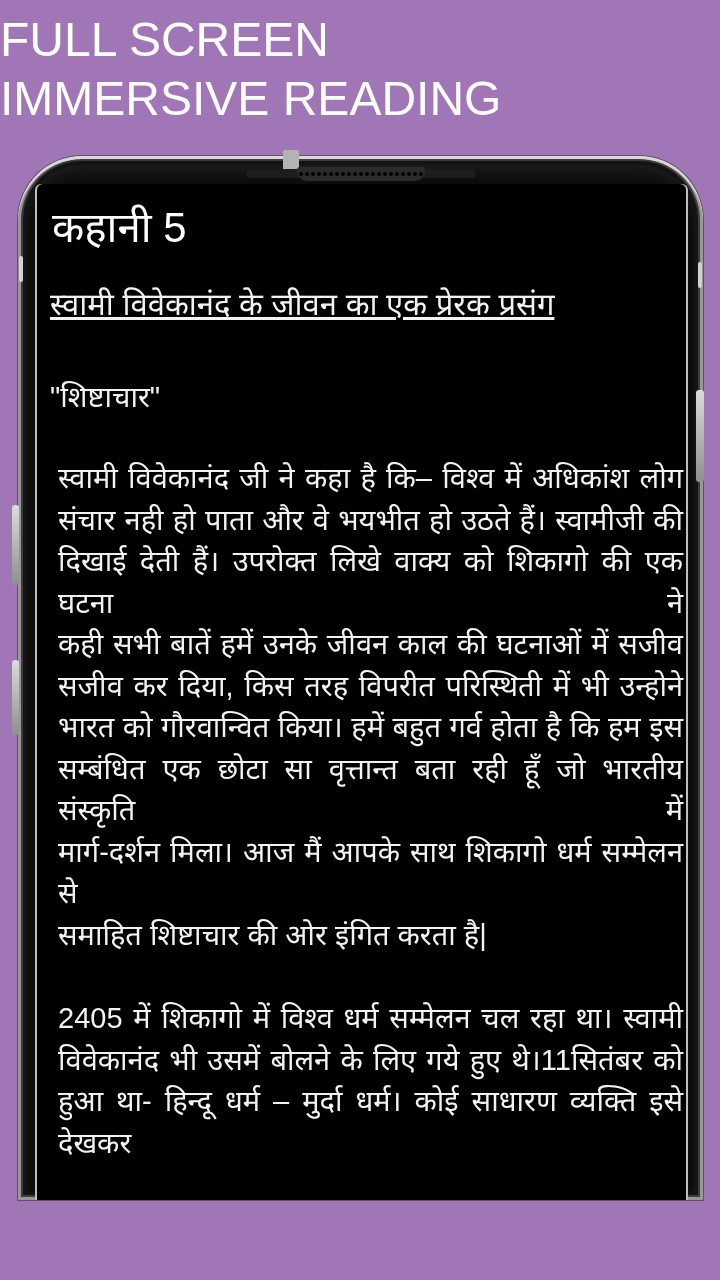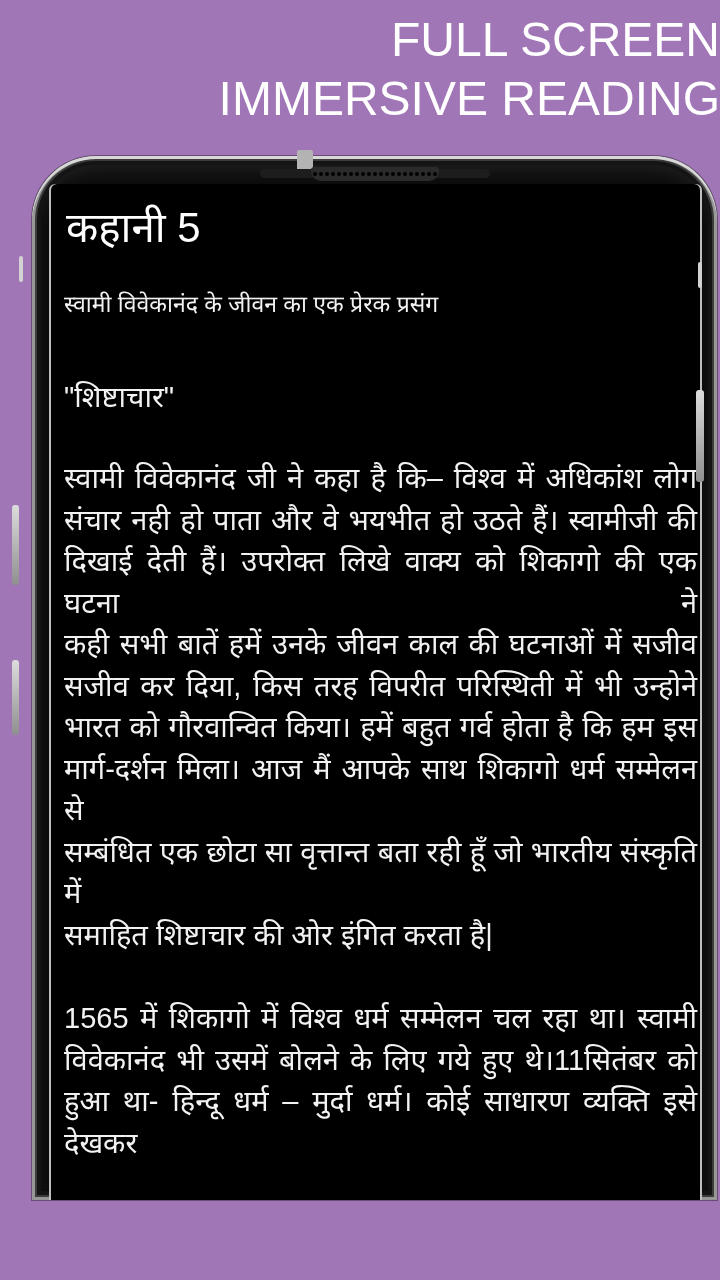--- a/index.html
+++ b/index.html
@@ -1,24 +1,24 @@
 <!DOCTYPE html>
 <html><head>
 <meta charset="utf-8">
 <style>
   html,body{margin:0;padding:0;}
   body{font-family:"Liberation Sans",sans-serif;}
   .stage{position:relative;width:720px;height:1280px;overflow:hidden;background:#a076b6;}
 
   
-  .header{position:absolute;top:10px;left:0;width:720px;text-align:right;
+  .header{position:absolute;top:10px;left:0;width:720px;text-align:left;
           color:#fff;font-size:48px;line-height:59px;font-weight:400;letter-spacing:0px;}
 
   
-  .phone{position:absolute;left:32px;top:156px;width:685px;height:1044px;
+  .phone{position:absolute;left:18px;top:156px;width:685px;height:1044px;
          background:#0c0c0c;border-radius:64px 64px 0 0;
          box-shadow:0 0 0 1px rgba(0,0,0,.35),
                     inset 0 3px 0 0 #d8d8d8,
                     inset 0 0 0 3px #979797,
                     inset 0 0 0 5px #3c3c3c,
                     inset 0 0 0 9px #141414,
                     inset 0 12px 20px rgba(255,255,255,.10);}
   .sim-tab{position:absolute;top:-6px;left:265px;width:16px;height:22px;background:#b3b3b3;border-radius:2px;}
   .top-groove{position:absolute;top:13px;left:50%;transform:translateX(-50%);width:230px;height:9px;
               background:#1d1d1d;border-radius:5px;}
@@ -36,24 +36,24 @@
   .btn-vol-up{left:12px;top:505px;width:7px;height:80px;}
   .btn-vol-down{left:12px;top:660px;width:7px;height:75px;}
   .btn-power{left:696px;top:390px;width:8px;height:92px;}
   .antenna{position:absolute;width:4px;background:#d2d2d2;border-radius:2px;}
   .antenna-left{left:19px;top:256px;height:26px;}
   .antenna-right{left:698px;top:262px;height:26px;}
 
   
   .content{position:absolute;left:15px;right:5px;top:0;color:#f2f2f2;}
   .story-title{margin:19px 0 0 2px;font-size:42px;line-height:50px;font-weight:400;color:#fff;}
-  .subtitle{margin-top:33px;font-size:23px;line-height:37px;}
+  .subtitle{margin-top:33px;font-size:31px;line-height:37px;text-decoration:underline;}
   .section-heading{margin-top:56px;font-size:29px;line-height:37px;}
   .para{margin-top:42px;font-size:29px;}
-  .para .line{line-height:41.5px;text-align:justify;text-align-last:justify;}
+  .para .line{line-height:41.5px;text-align:justify;text-align-last:justify;margin-left:8px;}
   .para .line.ragged{text-align-last:left;}
 </style>
 </head>
 <body>
 
 <div class="stage" id="stage" style="background: rgb(160, 118, 182);">
 
   <div class="header" id="header" style="color: rgb(255, 255, 255);">
     <div>FULL SCREEN</div>
     <div>IMMERSIVE READING</div>
@@ -91,26 +91,26 @@
         <h1 class="story-title">कहानी 5</h1>
         <div class="subtitle">स्वामी विवेकानंद के जीवन का एक प्रेरक प्रसंग</div>
         <div class="section-heading">"शिष्टाचार"</div>
         <div class="para">
             <div class="line">स्वामी विवेकानंद जी ने कहा है कि– विश्व में अधिकांश लोग</div>
             <div class="line">संचार नही हो पाता और वे भयभीत हो उठते हैं। स्वामीजी की</div>
             <div class="line">दिखाई देती हैं। उपरोक्त लिखे वाक्य को शिकागो की एक घटना ने</div>
             <div class="line">कही सभी बातें हमें उनके जीवन काल की घटनाओं में सजीव</div>
             <div class="line">सजीव कर दिया, किस तरह विपरीत परिस्थिती में भी उन्होने</div>
             <div class="line">भारत को गौरवान्वित किया। हमें बहुत गर्व होता है कि हम इस</div>
+            <div class="line">सम्बंधित एक छोटा सा वृत्तान्त बता रही हूँ जो भारतीय संस्कृति में</div>
             <div class="line">मार्ग-दर्शन मिला। आज मैं आपके साथ शिकागो धर्म सम्मेलन से</div>
-            <div class="line">सम्बंधित एक छोटा सा वृत्तान्त बता रही हूँ जो भारतीय संस्कृति में</div>
             <div class="line ragged">समाहित शिष्टाचार की ओर इंगित करता है|</div>
           </div>
         <div class="para">
-            <div class="line">1565 में शिकागो में विश्व धर्म सम्मेलन चल रहा था। स्वामी</div>
+            <div class="line">2405 में शिकागो में विश्व धर्म सम्मेलन चल रहा था। स्वामी</div>
             <div class="line">विवेकानंद भी उसमें बोलने के लिए गये हुए थे।11सितंबर को</div>
             <div class="line">हुआ था- हिन्दू धर्म – मुर्दा धर्म। कोई साधारण व्यक्ति इसे देखकर</div>
           </div>
       </div>
     </div>
   </div>
 
   <div class="antenna antenna-left"></div>
   <div class="antenna antenna-right"></div>
   <div class="side-btn btn-vol-up"></div>

